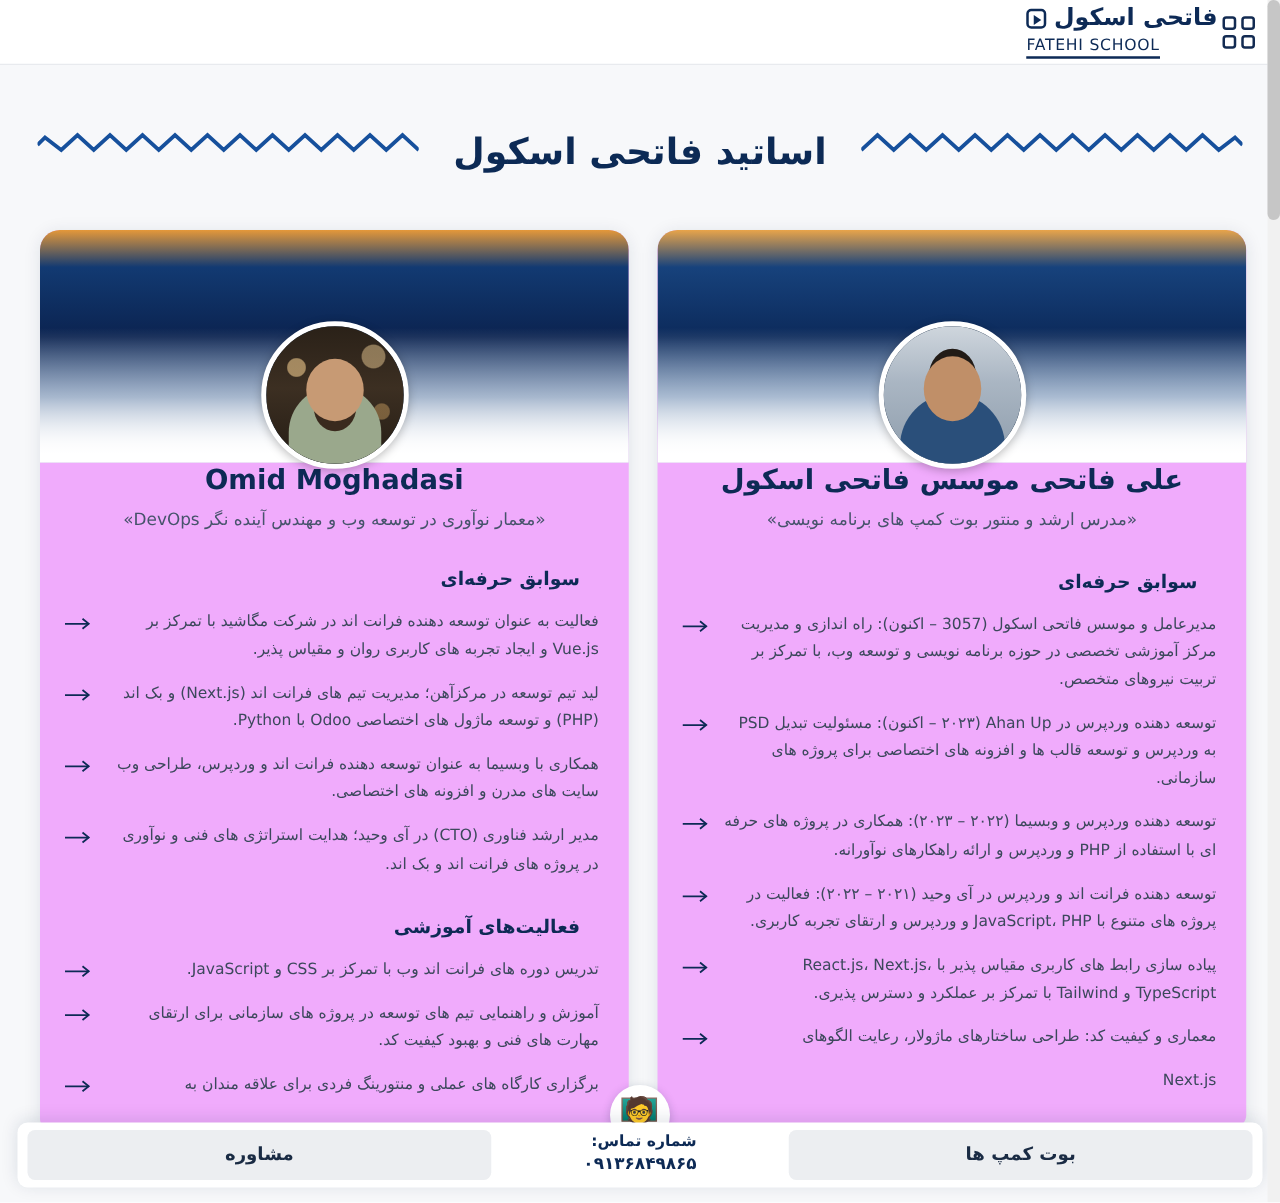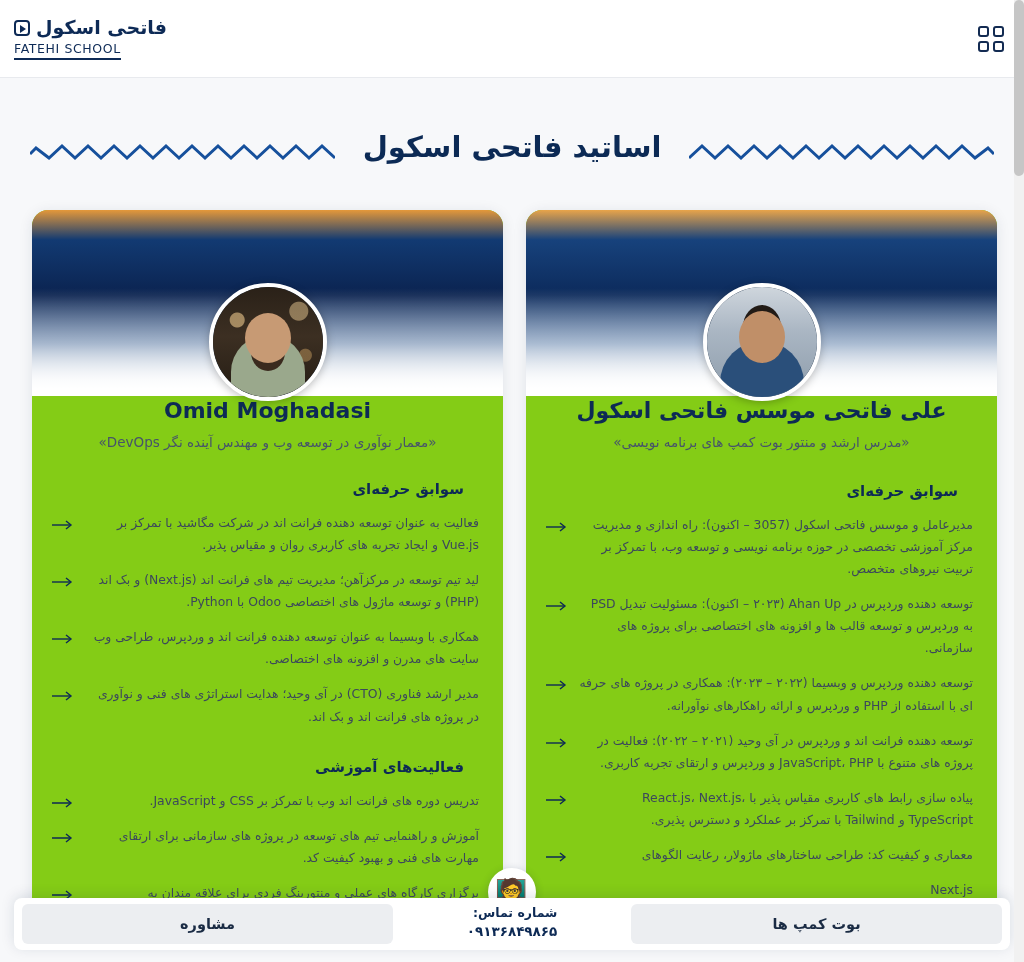--- a/index.html
+++ b/index.html
@@ -13,26 +13,25 @@
   .page {
     position: relative;
     width: 1024px; height: 962px;
     background: #f7f8fa;
     overflow: hidden;
   }
 
   
   .header {
     position: relative;
-    height: 78px;
+    height: 52px;
     background: #ffffff;
     border-bottom: 1px solid #e8eaee;
     display: flex;
     align-items: center;
-    justify-content: space-between;
     padding: 0 16px 0 14px;
   }
   .menu-btn {
     width: 34px; height: 34px;
     display: flex; align-items: center; justify-content: center;
     cursor: pointer;
   }
   .grid-icon {
     display: grid;
     grid-template-columns: 11px 11px;
@@ -83,21 +82,21 @@
     letter-spacing: .6px;
     border-bottom: 2px solid #0d2a56;
     display: inline-block;
     padding-bottom: 1px;
     margin-top: 3px;
   }
 
   
   .title-row {
     display: flex;
-    align-items: flex-end;
+    align-items: flex-start;
     justify-content: center;
     gap: 28px;
     padding-top: 52px;
     padding-bottom: 6px;
   }
   .page-title {
     font-size: 29px;
     font-weight: bold;
     color: #0c2a55;
     white-space: nowrap;
@@ -112,21 +111,21 @@
   .cards {
     display: flex;
     gap: 23px;
     padding: 40px 27px 0 27px;
     align-items: flex-start;
     direction: rtl;
   }
   .card {
     position: relative;
     width: 471px;
-    background: #84cc16;
+    background: #f0abfc;
     border-radius: 16px 16px 10px 10px;
     box-shadow: 0 2px 14px rgba(18, 38, 70, .10);
     overflow: hidden;
     padding-bottom: 14px;
   }
   .card-top {
     height: 186px;
     position: relative;
     background:
       linear-gradient(180deg, rgba(255,255,255,0) 42%, #ffffff 96%),

